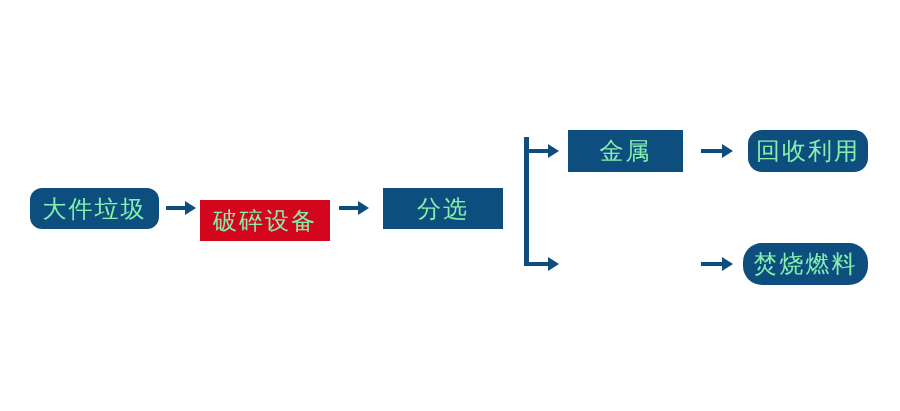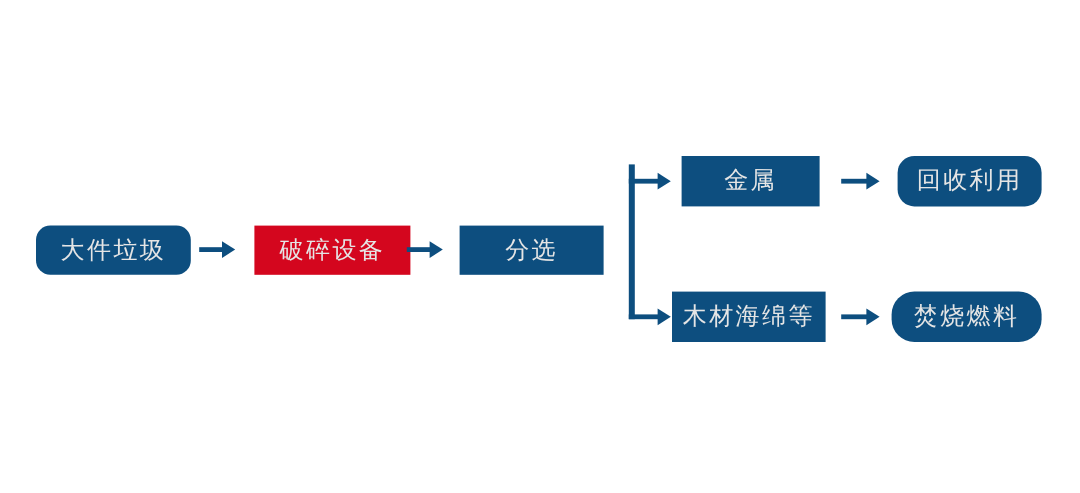--- a/index.html
+++ b/index.html
@@ -17,22 +17,22 @@
     height: 411px;
     background: #ffffff;
     overflow: hidden;
   }
   .node {
     position: absolute;
     display: flex;
     align-items: center;
     justify-content: center;
     box-sizing: border-box;
-    color: #e5e5e5;
-    font-size: 20px;
+    color: #86efac;
+    font-size: 24px;
     font-weight: 400;
     letter-spacing: 2px;
     line-height: 1;
     white-space: nowrap;
     user-select: none;
   }
   .node.blue  { background: #0d4e7f; }
   .node.red   { background: #d4061e; }
 
   
@@ -95,21 +95,21 @@
 
 <div id="canvas">
 
   <div class="node blue" style="left: 30px; top: 188px; width: 129px; height: 41px; background: rgb(13, 78, 127); border-radius: 12px;">大件垃圾</div>
 
   <div class="arrow" style="left: 166px; top: 199px; width: 30px;">
     <span class="shaft" style="width: 21px;"></span>
     <span class="head"></span>
   </div>
 
-  <div class="node red" style="left: 200px; top: 188px; width: 130px; height: 41px; background: rgb(212, 6, 30); margin-left: 12px;">破碎设备</div>
+  <div class="node red" style="left: 200px; top: 200px; width: 130px; height: 41px; background: rgb(212, 6, 30);">破碎设备</div>
 
   <div class="arrow" style="left: 339px; top: 199px; width: 30px;">
     <span class="shaft" style="width: 21px;"></span>
     <span class="head"></span>
   </div>
 
   <div class="node blue" style="left: 383px; top: 188px; width: 120px; height: 41px; background: rgb(13, 78, 127);">分选</div>
 
   <div class="bracket-spine" style="left: 524px; top: 137px; height: 129px;"></div>
 
@@ -125,21 +125,20 @@
 
   <div class="node blue" style="left: 568px; top: 130px; width: 115px; height: 42px; background: rgb(13, 78, 127);">金属</div>
 
   <div class="arrow" style="left: 701px; top: 142px; width: 32px;">
     <span class="shaft" style="width: 23px;"></span>
     <span class="head"></span>
   </div>
 
   <div class="node blue" style="left: 748px; top: 130px; width: 120px; height: 42px; background: rgb(13, 78, 127); border-radius: 14px;">回收利用</div>
 
-  <div class="node blue" style="left: 560px; top: 243px; width: 128px; height: 42px; background: rgb(13, 78, 127);">木材海绵等</div>
 
   <div class="arrow" style="left: 701px; top: 255px; width: 32px;">
     <span class="shaft" style="width: 23px;"></span>
     <span class="head"></span>
   </div>
 
   <div class="node blue" style="left: 743px; top: 243px; width: 125px; height: 42px; background: rgb(13, 78, 127); border-radius: 19px;">焚烧燃料</div>
 
 </div>
 

